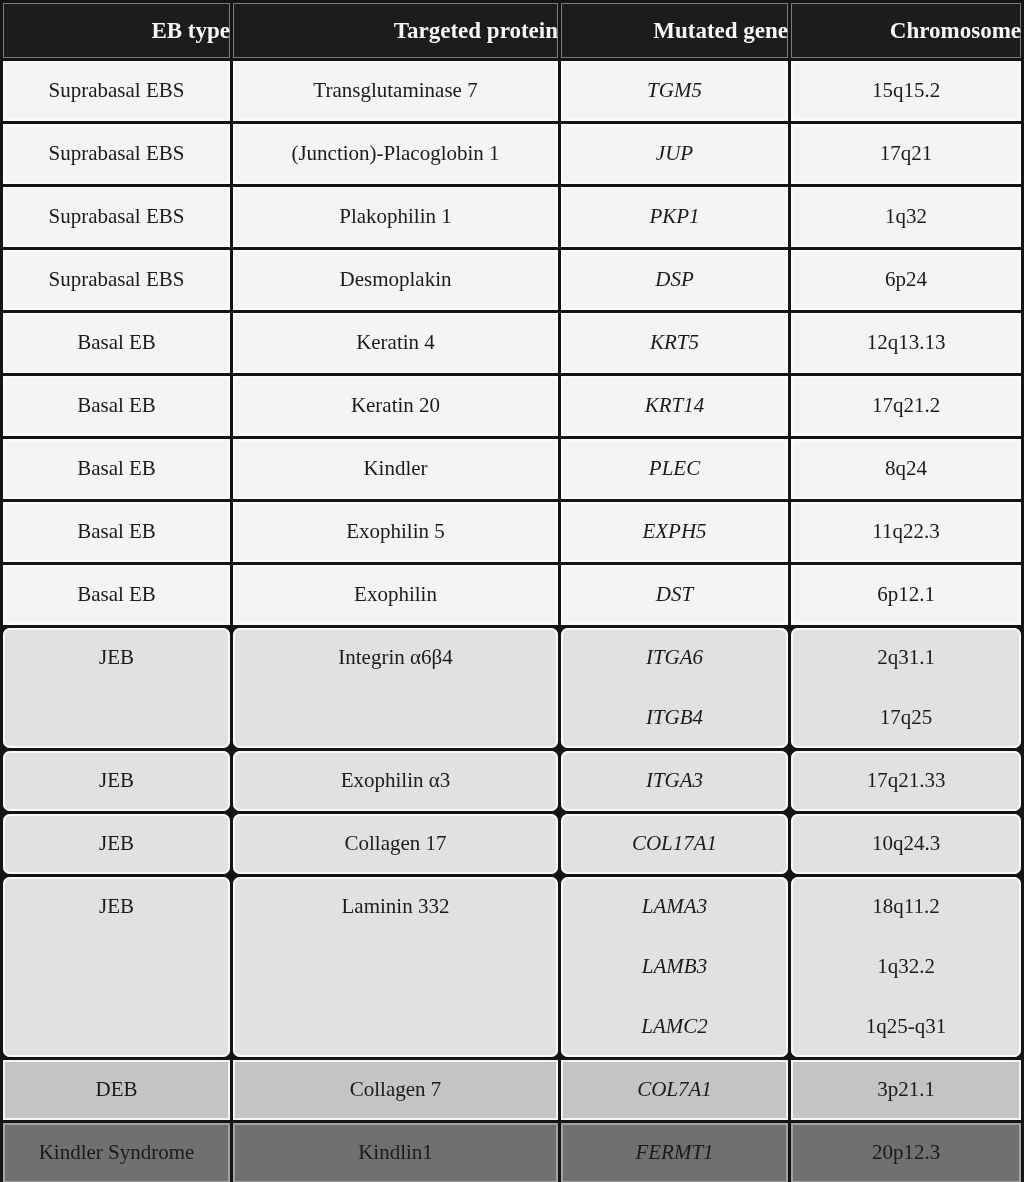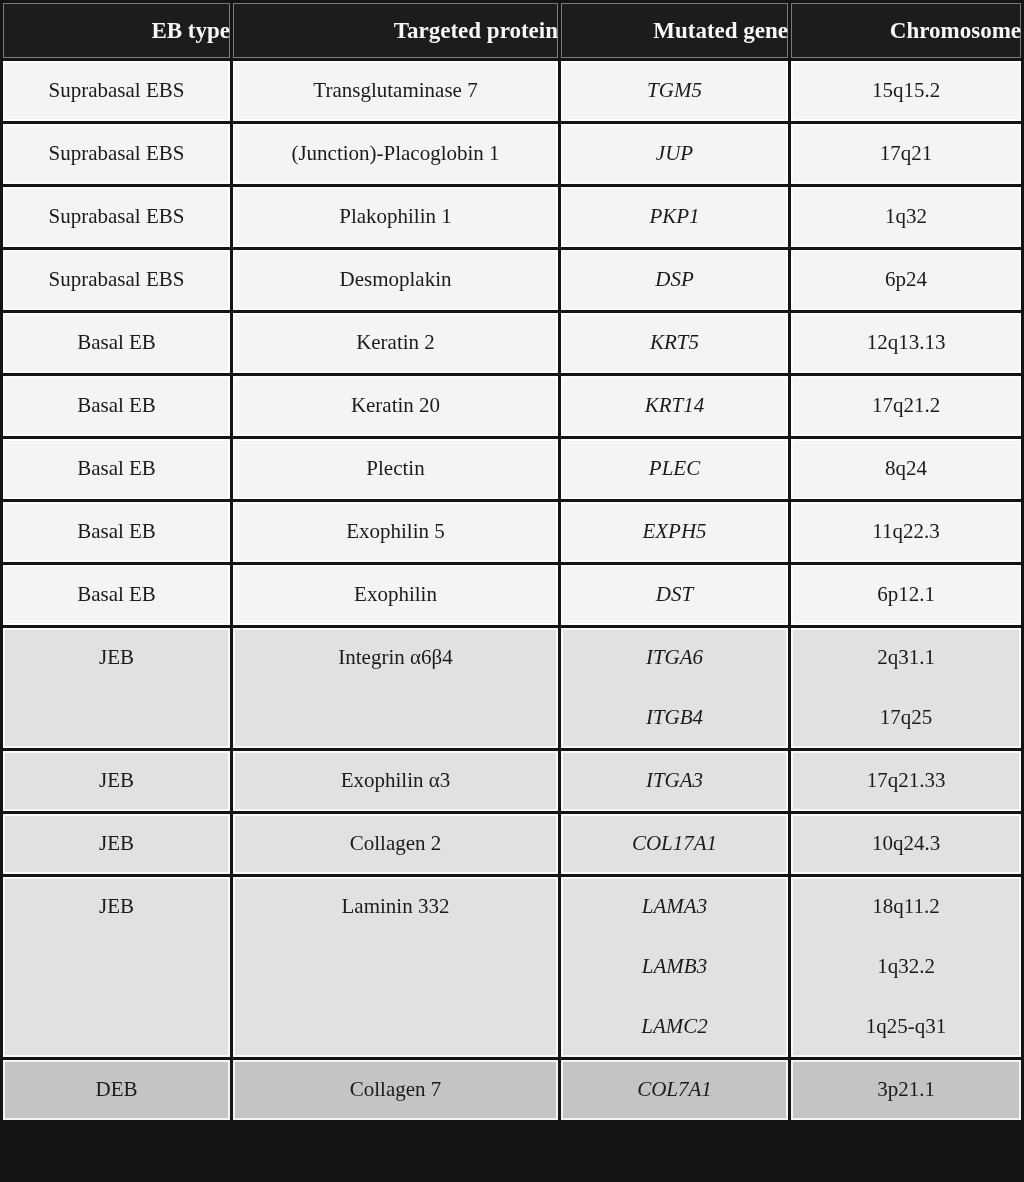--- a/index.html
+++ b/index.html
@@ -44,21 +44,21 @@
     align-items: center;
     justify-content: center;
     font-size: 21px;
     line-height: 1.1;
   }
   td.gene .line {
     font-style: italic;
   }
   
   tr.g-light td   { background: var(--row-light-bg, #f5f4f5); text-align: center; }
-  tr.g-jeb td     { background: var(--row-jeb-bg, #e2e1e2); }
+  tr.g-jeb td     { background: var(--row-jeb-bg, #e2e1e2); border-radius: 7px; }
   tr.g-deb td     { background: var(--row-deb-bg, #c4c3c5); }
   tr.g-kindler td { background: var(--row-kindler-bg, #716f71);
                     box-shadow: inset 0 0 0 2px rgba(255,255,255,0.35); }
 </style>
 </head>
 <body>
 
 <table class="eb-table">
   <colgroup>
     <col style="width:227px">
@@ -134,21 +134,21 @@
       <td>
           <div class="line">6p24</div>
         </td>
     </tr>
 
     <tr class="g-light">
       <td>
           <div class="line">Basal EB</div>
         </td>
       <td>
-          <div class="line">Keratin 2</div>
+          <div class="line">Keratin 4</div>
         </td>
       <td class="gene">
           <div class="line">KRT5</div>
         </td>
       <td>
           <div class="line">12q13.13</div>
         </td>
     </tr>
 
     <tr class="g-light">
@@ -164,21 +164,21 @@
       <td>
           <div class="line">17q21.2</div>
         </td>
     </tr>
 
     <tr class="g-light">
       <td>
           <div class="line">Basal EB</div>
         </td>
       <td>
-          <div class="line">Plectin</div>
+          <div class="line">Kindler</div>
         </td>
       <td class="gene">
           <div class="line">PLEC</div>
         </td>
       <td>
           <div class="line">8q24</div>
         </td>
     </tr>
 
     <tr class="g-light">
@@ -241,21 +241,21 @@
       <td>
           <div class="line">17q21.33</div>
         </td>
     </tr>
 
     <tr class="g-jeb">
       <td>
           <div class="line">JEB</div>
         </td>
       <td>
-          <div class="line">Collagen 2</div>
+          <div class="line">Collagen 17</div>
         </td>
       <td class="gene">
           <div class="line">COL17A1</div>
         </td>
       <td>
           <div class="line">10q24.3</div>
         </td>
     </tr>
 
     <tr class="g-jeb">
@@ -285,15 +285,29 @@
           <div class="line">Collagen 7</div>
         </td>
       <td class="gene">
           <div class="line">COL7A1</div>
         </td>
       <td>
           <div class="line">3p21.1</div>
         </td>
     </tr>
 
+    <tr class="g-kindler">
+      <td>
+          <div class="line">Kindler Syndrome</div>
+        </td>
+      <td>
+          <div class="line">Kindlin1</div>
+        </td>
+      <td class="gene">
+          <div class="line">FERMT1</div>
+        </td>
+      <td>
+          <div class="line">20p12.3</div>
+        </td>
+    </tr>
 
   </tbody>
 </table>
 
 </body></html>

